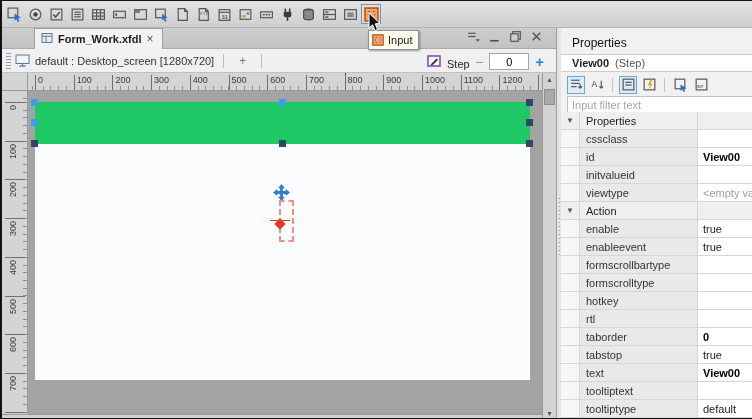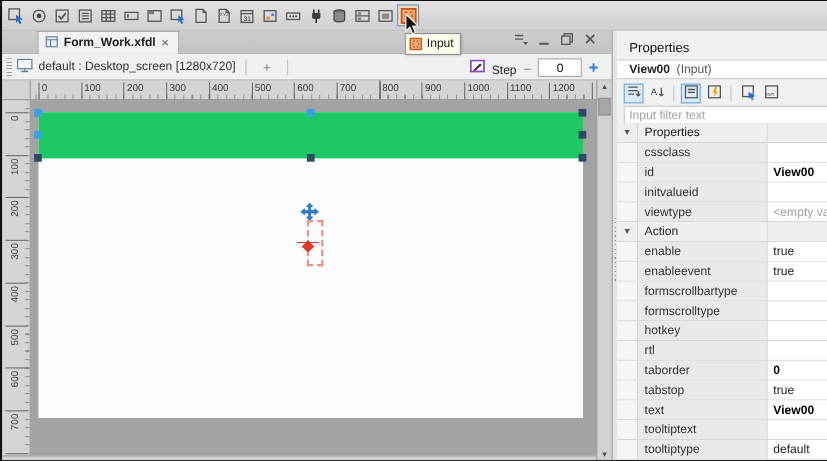--- a/index.html
+++ b/index.html
@@ -407,21 +407,21 @@
     </div>
     <div id="hscroll" class="abs"></div>
   </div>
 
   <div id="splitter" class="abs"></div>
 
   <div id="props" class="abs">
     <div id="props-title">Properties</div>
     <div id="obj-row">
       <span class="nm">View00</span>
-      <span class="tp">(Input)</span>
+      <span class="tp">(Step)</span>
     </div>
     <div id="ptoolbar">
         <div class="pt-btn sel">
           <span><svg width="15" height="15" viewBox="0 0 14 14" fill="none" stroke="#555" stroke-width="1.1">
               <line x1="2" y1="3" x2="10" y2="3"></line>
               <line x1="2" y1="6" x2="10" y2="6"></line>
               <line x1="2" y1="9" x2="7" y2="9"></line>
               <path d="M10.5 6.5 V10.5 M10.5 10.5 L8.8 8.8 M10.5 10.5 L12.2 8.8"></path>
             </svg></span>
         </div>

